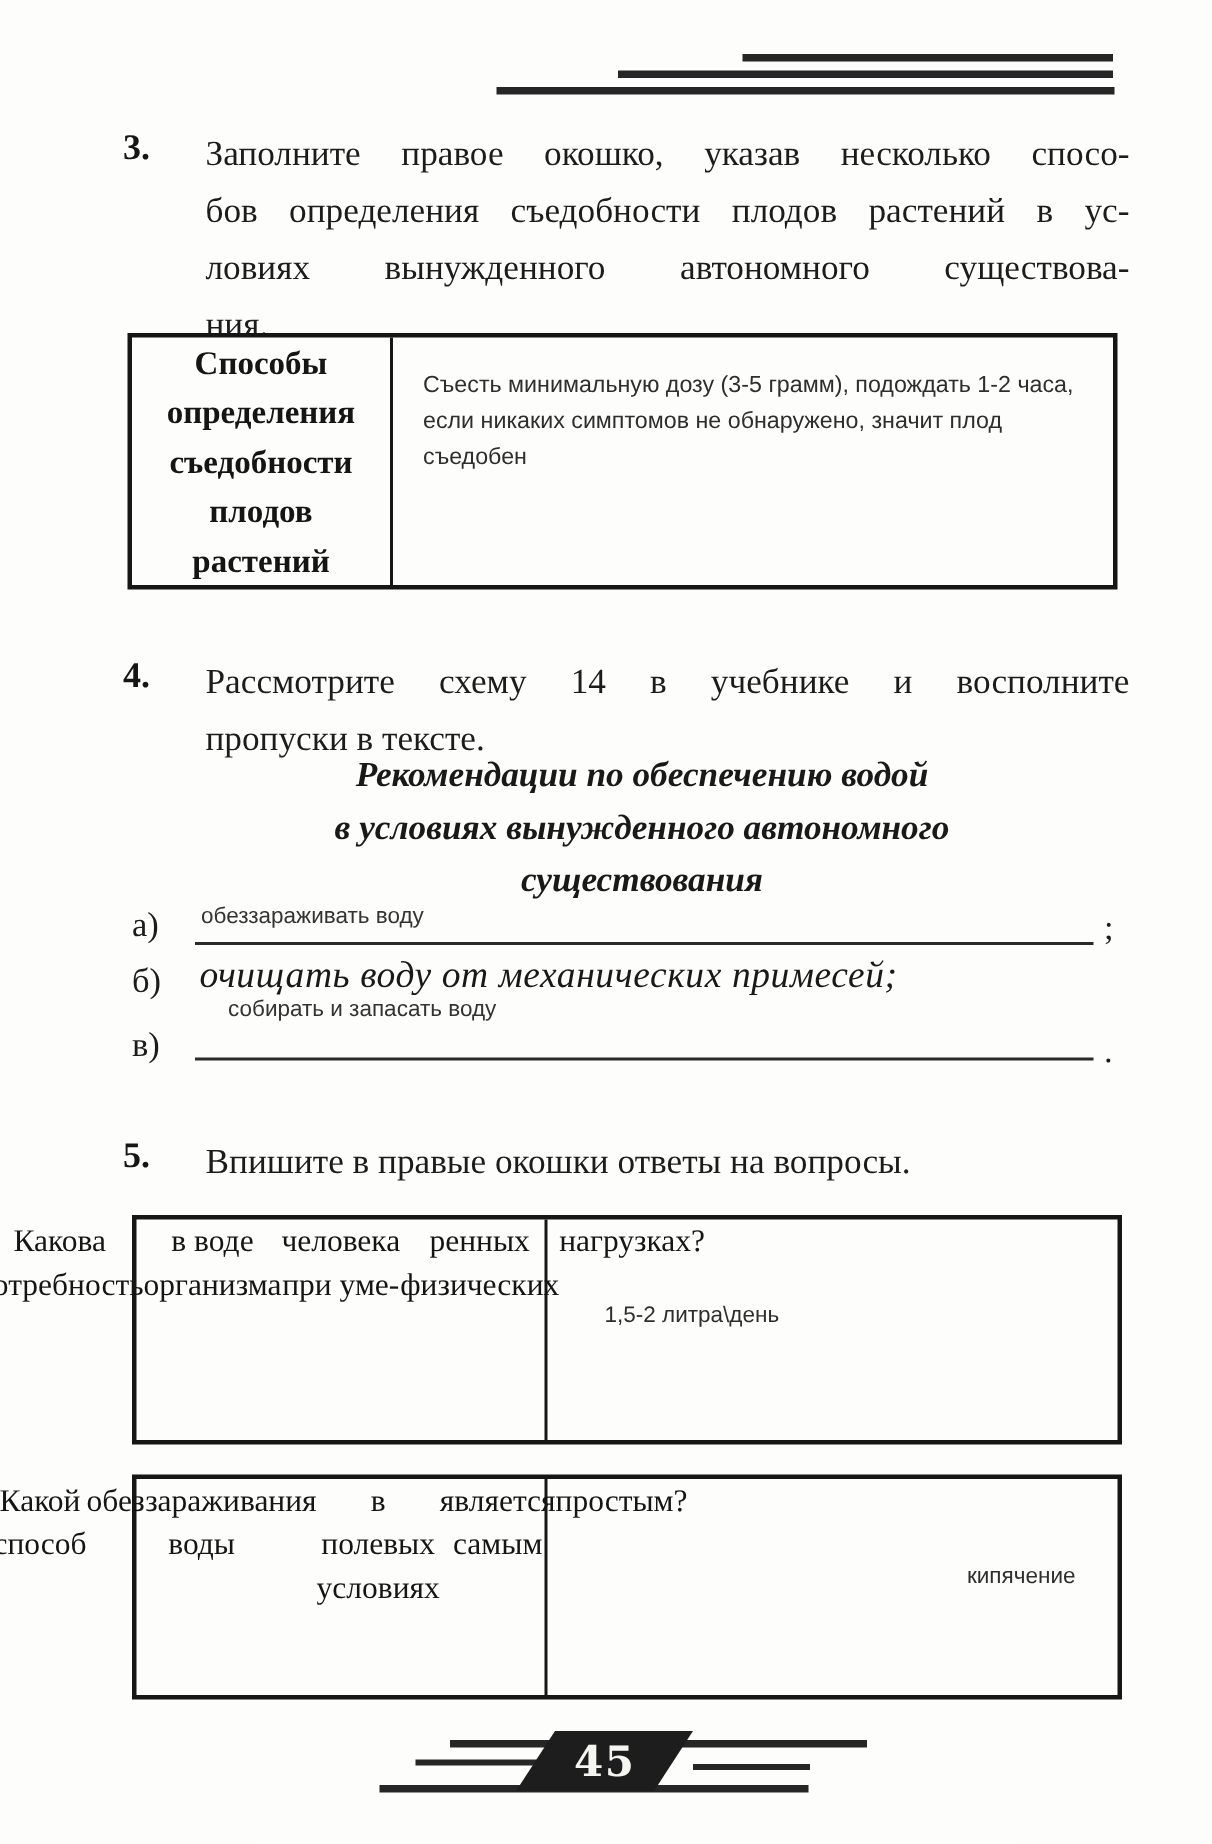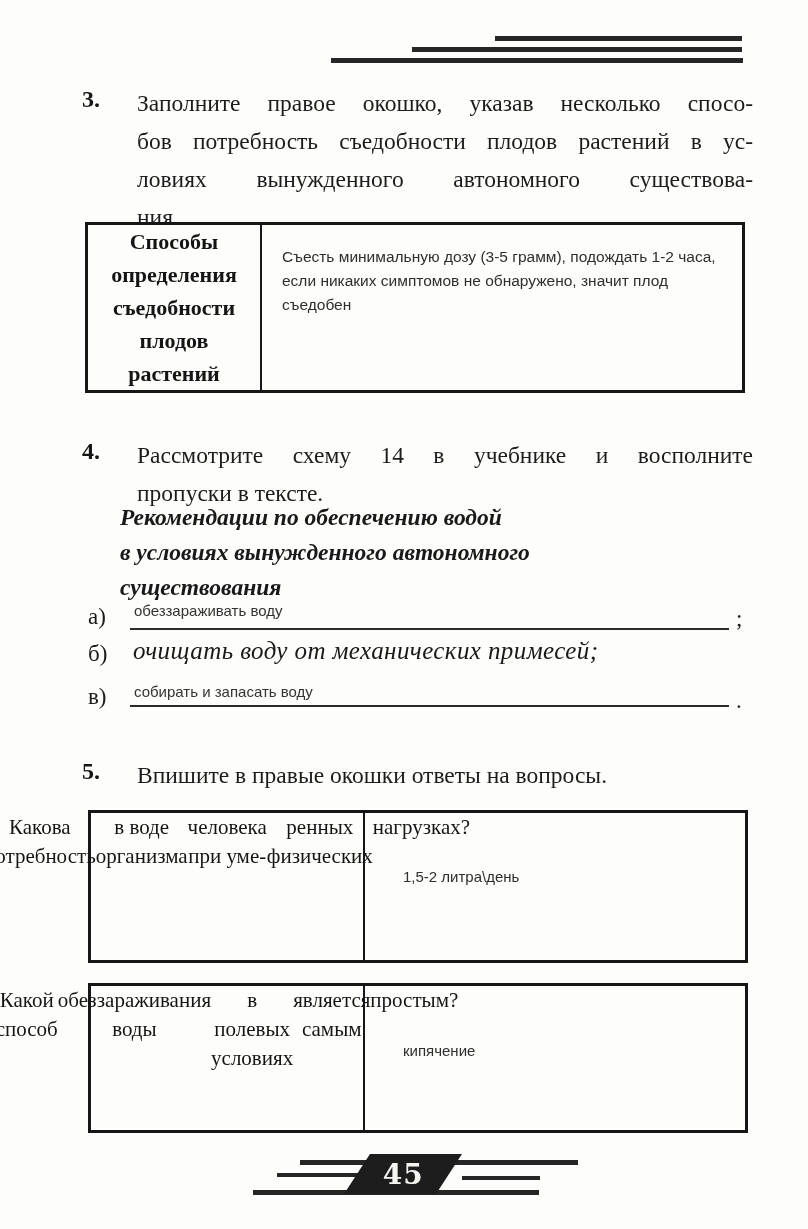--- a/index.html
+++ b/index.html
@@ -12,58 +12,58 @@
   .para .just{text-align:justify;text-align-last:justify;}
   .para .last{text-align:left;}
   
   .tbl{position:absolute;border:3px solid #161616;display:flex;background:transparent;}
   .tbl1{left:85px;top:222px;width:654px;height:165px;}
   .tbl1-left{width:172px;border-right:2px solid #161616;display:flex;flex-direction:column;
              justify-content:center;text-align:center;font-weight:bold;font-size:22px;line-height:33px;color:#151515;}
   .tbl-answer{flex:1;font-family:"Liberation Sans", sans-serif;color:#2e2e2e;}
   .tbl1 .tbl-answer{padding:20px 26px 0 20px;font-size:15.5px;line-height:24px;}
   
-  .heading{position:absolute;left:120px;top:500px;width:616px;
+  .heading{position:absolute;left:120px;top:500px;width:616px;text-align:center;
            font-style:italic;font-weight:bold;font-size:23.5px;line-height:35px;color:#191919;}
   
   .item-label{position:absolute;left:88px;font-size:23px;color:#1c1c1c;}
   .blank-answer{position:absolute;left:134px;font-family:"Liberation Sans", sans-serif;
                 font-size:15px;color:#333;}
   .blank-line{position:absolute;left:130px;width:599px;height:2px;background:#2b2b2b;}
   .punct{position:absolute;left:736px;font-size:23px;color:#1c1c1c;}
   .printed-italic{position:absolute;left:133px;top:637px;font-style:italic;font-size:25px;
                   letter-spacing:.4px;color:#191919;}
   
   .tbl5{left:88px;width:654px;}
   .tbl5-left{width:272px;border-right:2px solid #161616;display:flex;flex-direction:row;
              justify-content:center;text-align:center;font-size:21px;line-height:29px;color:#151515;}
   .tbl5 .tbl-answer{font-size:15px;}
   .tbl5a{top:810px;height:147px;}
   .tbl5a .tbl-answer{padding:55px 10px 0 38px;}
   .tbl5b{top:983px;height:144px;}
-  .tbl5b .tbl-answer{padding:56px 28px 0 38px;}
+  .tbl5b .tbl-answer{padding:56px 28px 0 38px;text-align:right;}
   
   .pagenum-shape{position:absolute;left:357px;top:1154px;width:92px;height:40px;background:#1d1d1d;
                  transform:skewX(-33deg);display:flex;align-items:center;justify-content:center;z-index:2;}
   .pagenum-shape span{transform:skewX(33deg);color:#f4f4f1;font-weight:bold;font-size:28px;
                       font-family:"DejaVu Serif", serif;letter-spacing:1px;}
 </style>
 </head>
 <body>
 
 <div class="page">
 
   <div class="topbar" style="left:495px;top:36px;width:247px;height:5px;"></div>
   <div class="topbar" style="left:412px;top:47px;width:330px;height:5px;"></div>
   <div class="topbar" style="left:331px;top:58px;width:412px;height:5px;"></div>
 
   <div class="task-num" style="top:86px;">3.</div>
   <div class="para" style="top:84px;">
     <div class="just">Заполните правое окошко, указав несколько спосо-</div>
-    <div class="just">бов потребность съедобности плодов растений в ус-</div>
+    <div class="just">бов определения съедобности плодов растений в ус-</div>
     <div class="just">ловиях вынужденного автономного существова-</div>
     <div class="last">ния.</div>
   </div>
 
   <div class="tbl tbl1">
     <div class="tbl1-left">
       <div>Способы</div>
       <div>определения</div>
       <div>съедобности</div>
       <div>плодов</div>
@@ -86,21 +86,21 @@
 
   <div class="item-label" style="top:604px;">а)</div>
   <div class="blank-answer" style="top:602px;">обеззараживать воду</div>
   <div class="blank-line" style="top:628px;"></div>
   <div class="punct" style="top:606px;">;</div>
 
   <div class="item-label" style="top:641px;">б)</div>
   <div class="printed-italic">очищать воду от механических примесей;</div>
 
   <div class="item-label" style="top:684px;">в)</div>
-  <div class="blank-answer" style="top:683px;">собирать и запасать воду</div>
+  <div class="blank-answer" style="top:664px;margin-left:18px;">собирать и запасать воду</div>
   <div class="blank-line" style="top:705px;"></div>
   <div class="punct" style="top:688px;">.</div>
 
   <div class="task-num" style="top:758px;">5.</div>
   <div class="para" style="top:756px;">
     <div class="last">Впишите в правые окошки ответы на вопросы.</div>
   </div>
 
   <div class="tbl tbl5 tbl5a">
     <div class="tbl5-left">

